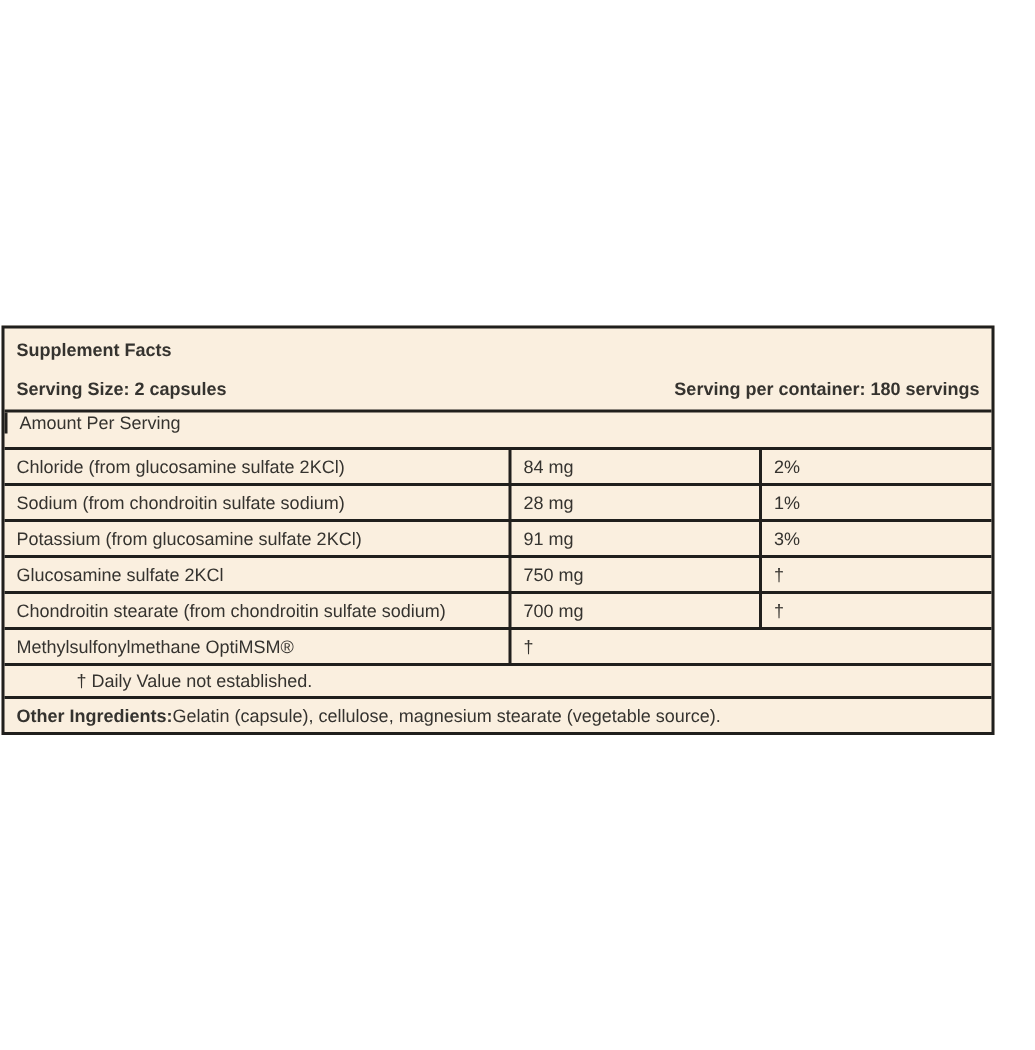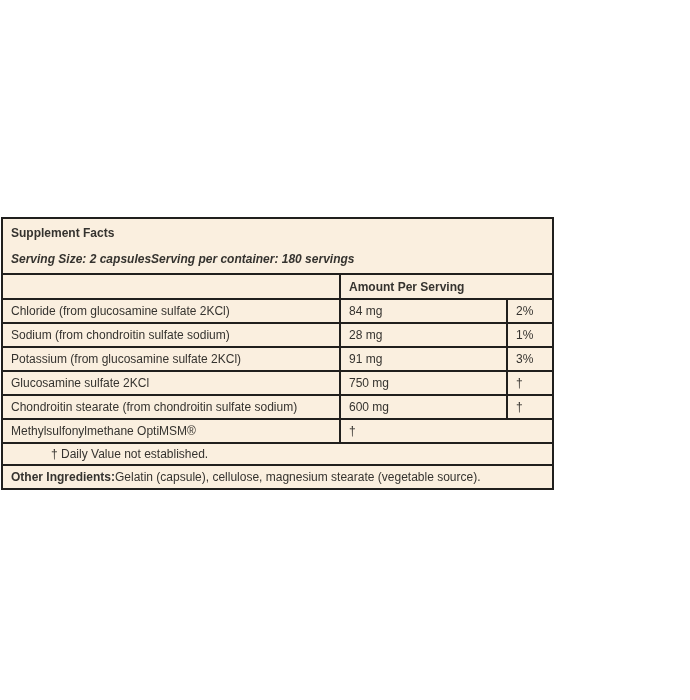--- a/index.html
+++ b/index.html
@@ -11,49 +11,49 @@
     position: relative;
     width: 690px;
     height: 700px;
     font-family: "Liberation Sans", sans-serif;
     -webkit-font-smoothing: antialiased;
   }
   .panel {
     position: absolute;
     left: 1px;
     top: 217px;
-    width: 553px;
+    width: 662px;
     box-sizing: border-box;
     background: var(--panel-background, #faefdf);
     border: 2px solid var(--border, #201f1d);
     color: var(--text, #35332f);
     font-size: 12px;
   }
   .head {
     padding: 7px 8px 7px 8px;
     border-bottom: 2px solid var(--border, #201f1d);
     font-weight: bold;
   }
   .title {
     margin-bottom: 12px;
   }
   .serving-line {
     display: flex;
-    justify-content: flex-start;
-    font-style: italic;
+    justify-content: space-between;
   }
   .row {
     display: flex;
     align-items: stretch;
     height: 22px;
     border-bottom: 2px solid var(--border, #201f1d);
   }
   .row.header-row {
     height: 23px;
-    font-weight: bold;
+    font-weight: normal;
+    flex-direction: column;
   }
   .c {
     box-sizing: border-box;
     display: flex;
     align-items: center;
     padding-left: 8px;
     overflow: hidden;
     white-space: nowrap;
   }
   .c.name   { width: 336px; border-radius: 10px; }
@@ -105,21 +105,21 @@
   </div>
 
   <div class="row">
     <div class="c name">Glucosamine sulfate 2KCl</div>
     <div class="c amount">750 mg</div>
     <div class="c dv">†</div>
   </div>
 
   <div class="row">
     <div class="c name">Chondroitin stearate (from chondroitin sulfate sodium)</div>
-    <div class="c amount">600 mg</div>
+    <div class="c amount">700 mg</div>
     <div class="c dv">†</div>
   </div>
 
   <div class="row">
     <div class="c name">Methylsulfonylmethane OptiMSM®</div>
     <div class="c dv">†</div>
   </div>
 
   <div class="row full footnote">
     <span>† Daily Value not established.</span>

